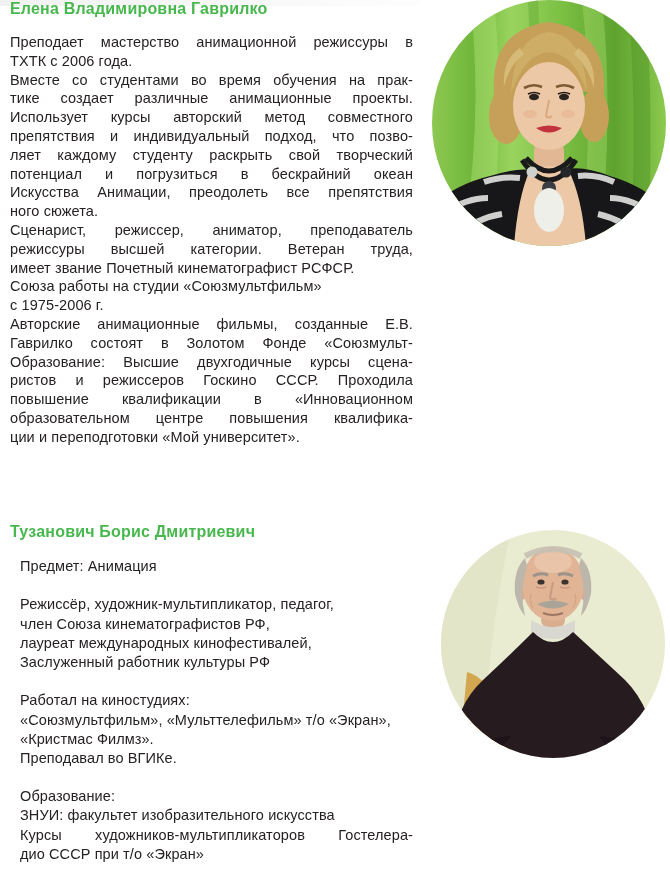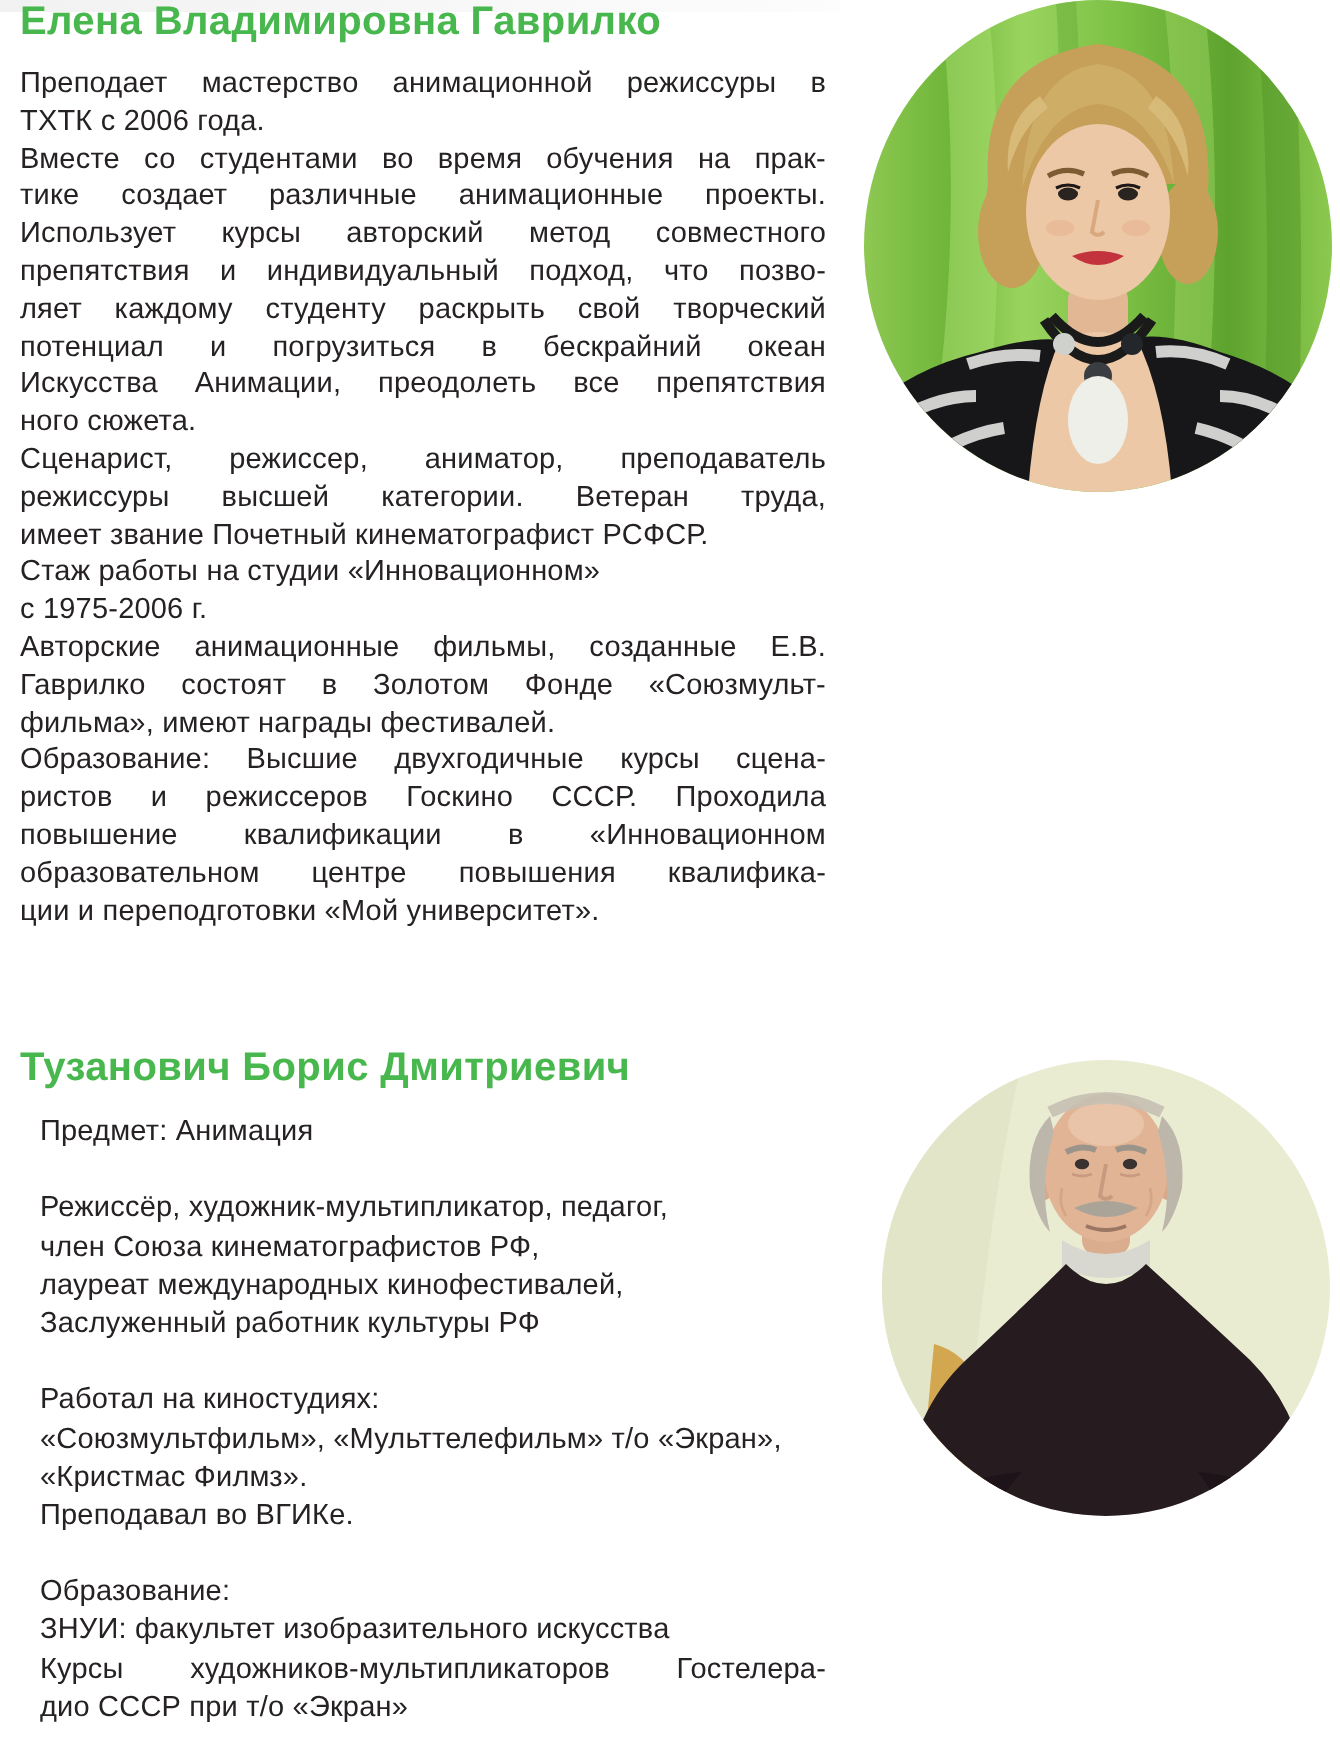--- a/index.html
+++ b/index.html
@@ -3,21 +3,21 @@
 <meta charset="utf-8">
 <style>
   html,body{margin:0;padding:0;background:#ffffff;}
   .page{
     position:relative;width:670px;height:882px;background:var(--page-bg,#fff);
     overflow:hidden;font-family:"Liberation Sans","DejaVu Sans",sans-serif;
   }
   .smudge{position:absolute;left:0;top:0;width:420px;height:6px;
     background:linear-gradient(90deg,rgba(170,170,170,.16),rgba(200,200,200,.04));}
   .profile-name{
-    position:absolute;left:10px;margin:0;font-size:20px;font-weight:700;
+    position:absolute;left:10px;margin:0;font-size:16px;font-weight:700;
     color:var(--green,#48b84e);letter-spacing:.2px;white-space:nowrap;
   }
   #name1{top:0px;}
   #name2{top:523px;}
   .bio{position:absolute;left:10px;width:403px;font-size:14.5px;color:var(--body,#262223);}
   .bio-1 .line{height:18.8px;line-height:18.8px;}
   .bio-2 .line{height:19.2px;line-height:19.2px;margin-left:10px;}
   .bio-1{top:33px;}
   .bio-2{top:557px;}
   .line{letter-spacing:.1px;}
@@ -43,25 +43,24 @@
       <div class="line j">тике создает различные анимационные проекты.</div>
       <div class="line j">Использует курсы авторский метод совместного</div>
       <div class="line j">препятствия и индивидуальный подход, что позво-</div>
       <div class="line j">ляет каждому студенту раскрыть свой творческий</div>
       <div class="line j">потенциал и погрузиться в бескрайний океан</div>
       <div class="line j">Искусства Анимации, преодолеть все препятствия</div>
       <div class="line">ного сюжета.</div>
       <div class="line j">Сценарист, режиссер, аниматор, преподаватель</div>
       <div class="line j">режиссуры высшей категории. Ветеран труда,</div>
       <div class="line">имеет звание Почетный кинематографист РСФСР.</div>
-      <div class="line">Стаж работы на студии «Инновационном»</div>
+      <div class="line">Союза работы на студии «Союзмультфильм»</div>
       <div class="line">с 1975-2006 г.</div>
       <div class="line j">Авторские анимационные фильмы, созданные Е.В.</div>
       <div class="line j">Гаврилко состоят в Золотом Фонде «Союзмульт-</div>
-      <div class="line">фильма», имеют награды фестивалей.</div>
       <div class="line j">Образование: Высшие двухгодичные курсы сцена-</div>
       <div class="line j">ристов и режиссеров Госкино СССР. Проходила</div>
       <div class="line j">повышение квалификации в «Инновационном</div>
       <div class="line j">образовательном центре повышения квалифика-</div>
       <div class="line">ции и переподготовки «Мой университет».</div>
     </div>
 
   <div class="photo photo-1">
     <svg width="234" height="246" viewBox="0 0 234 246">
       <defs>

